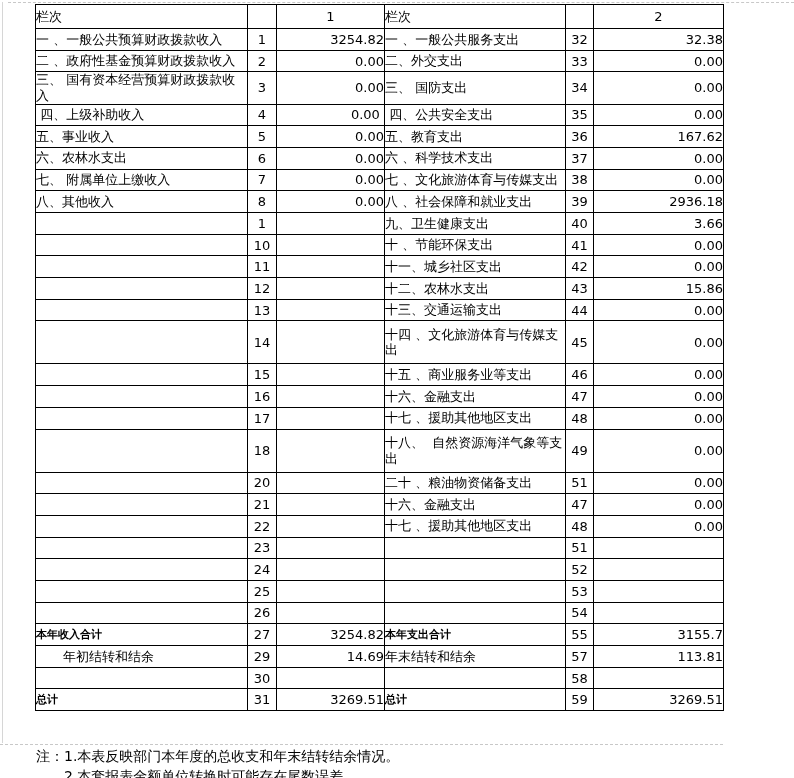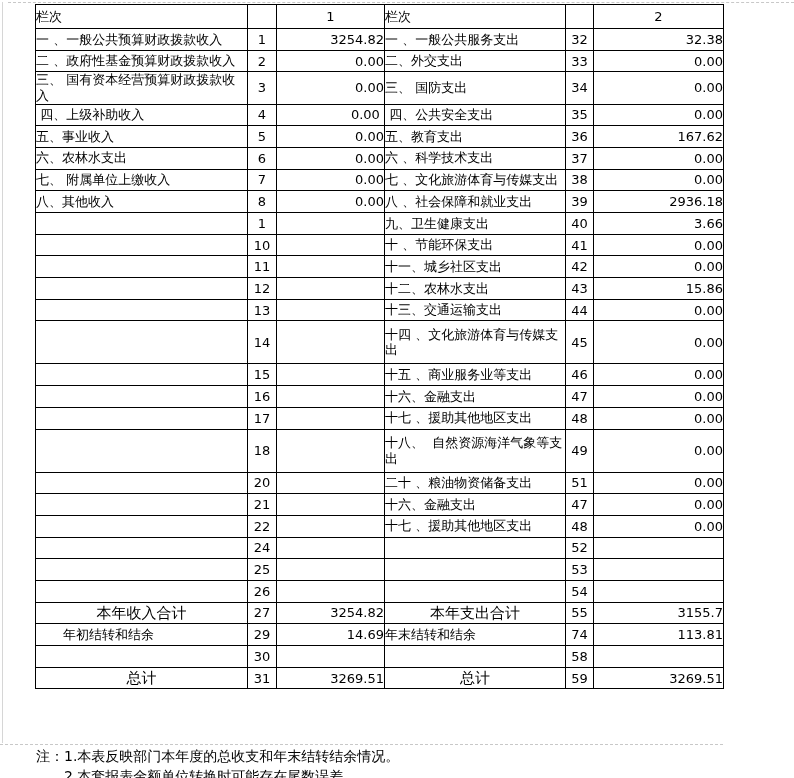--- a/index.html
+++ b/index.html
@@ -13,21 +13,21 @@
   table.budget{
     position:absolute;left:35px;top:4px;border-collapse:collapse;table-layout:fixed;
   }
   table.budget td{
     border:1px solid #000;overflow:hidden;vertical-align:middle;padding:0;
   }
   thead tr{height:24px;margin-top:32px;}
   tbody tr{height:21.7px;margin-left:15px;}
   tbody tr.tall{height:43px;}
   .lbl{font-size:13px;padding:0 2px 0 3px;white-space:pre-wrap;line-height:1.2;}
-  .lbl.sum{font-weight:normal;text-align:center;font-size:15px;}
+  .lbl.sum{font-weight:bold;font-size:11px;}
   .lbl.indent{padding-left:27px;}
   .rn{font-size:13px;text-align:center;}
   .val{font-size:13px;text-align:right;padding:0 3px 0 2px;white-space:pre;}
   .num-head{font-size:13px;text-align:center;}
   .notes{position:absolute;left:36px;top:746px;font-size:14px;line-height:20px;}
   .note-line2{padding-left:28px;}
 </style>
 </head>
 <body>
 
@@ -218,20 +218,28 @@
       <tr>
         <td class="lbl"></td>
         <td class="rn">22</td>
         <td class="val"></td>
         <td class="lbl">十七 、援助其他地区支出</td>
         <td class="rn">48</td>
         <td class="val">0.00</td>
       </tr>
       <tr>
         <td class="lbl"></td>
+        <td class="rn">23</td>
+        <td class="val"></td>
+        <td class="lbl"></td>
+        <td class="rn">51</td>
+        <td class="val"></td>
+      </tr>
+      <tr>
+        <td class="lbl"></td>
         <td class="rn">24</td>
         <td class="val"></td>
         <td class="lbl"></td>
         <td class="rn">52</td>
         <td class="val"></td>
       </tr>
       <tr>
         <td class="lbl"></td>
         <td class="rn">25</td>
         <td class="val"></td>
@@ -253,21 +261,21 @@
         <td class="val">3254.82</td>
         <td class="lbl sum">本年支出合计</td>
         <td class="rn">55</td>
         <td class="val">3155.7</td>
       </tr>
       <tr>
         <td class="lbl indent">年初结转和结余</td>
         <td class="rn">29</td>
         <td class="val">14.69</td>
         <td class="lbl">年末结转和结余</td>
-        <td class="rn">74</td>
+        <td class="rn">57</td>
         <td class="val">113.81</td>
       </tr>
       <tr>
         <td class="lbl"></td>
         <td class="rn">30</td>
         <td class="val"></td>
         <td class="lbl"></td>
         <td class="rn">58</td>
         <td class="val"></td>
       </tr>

